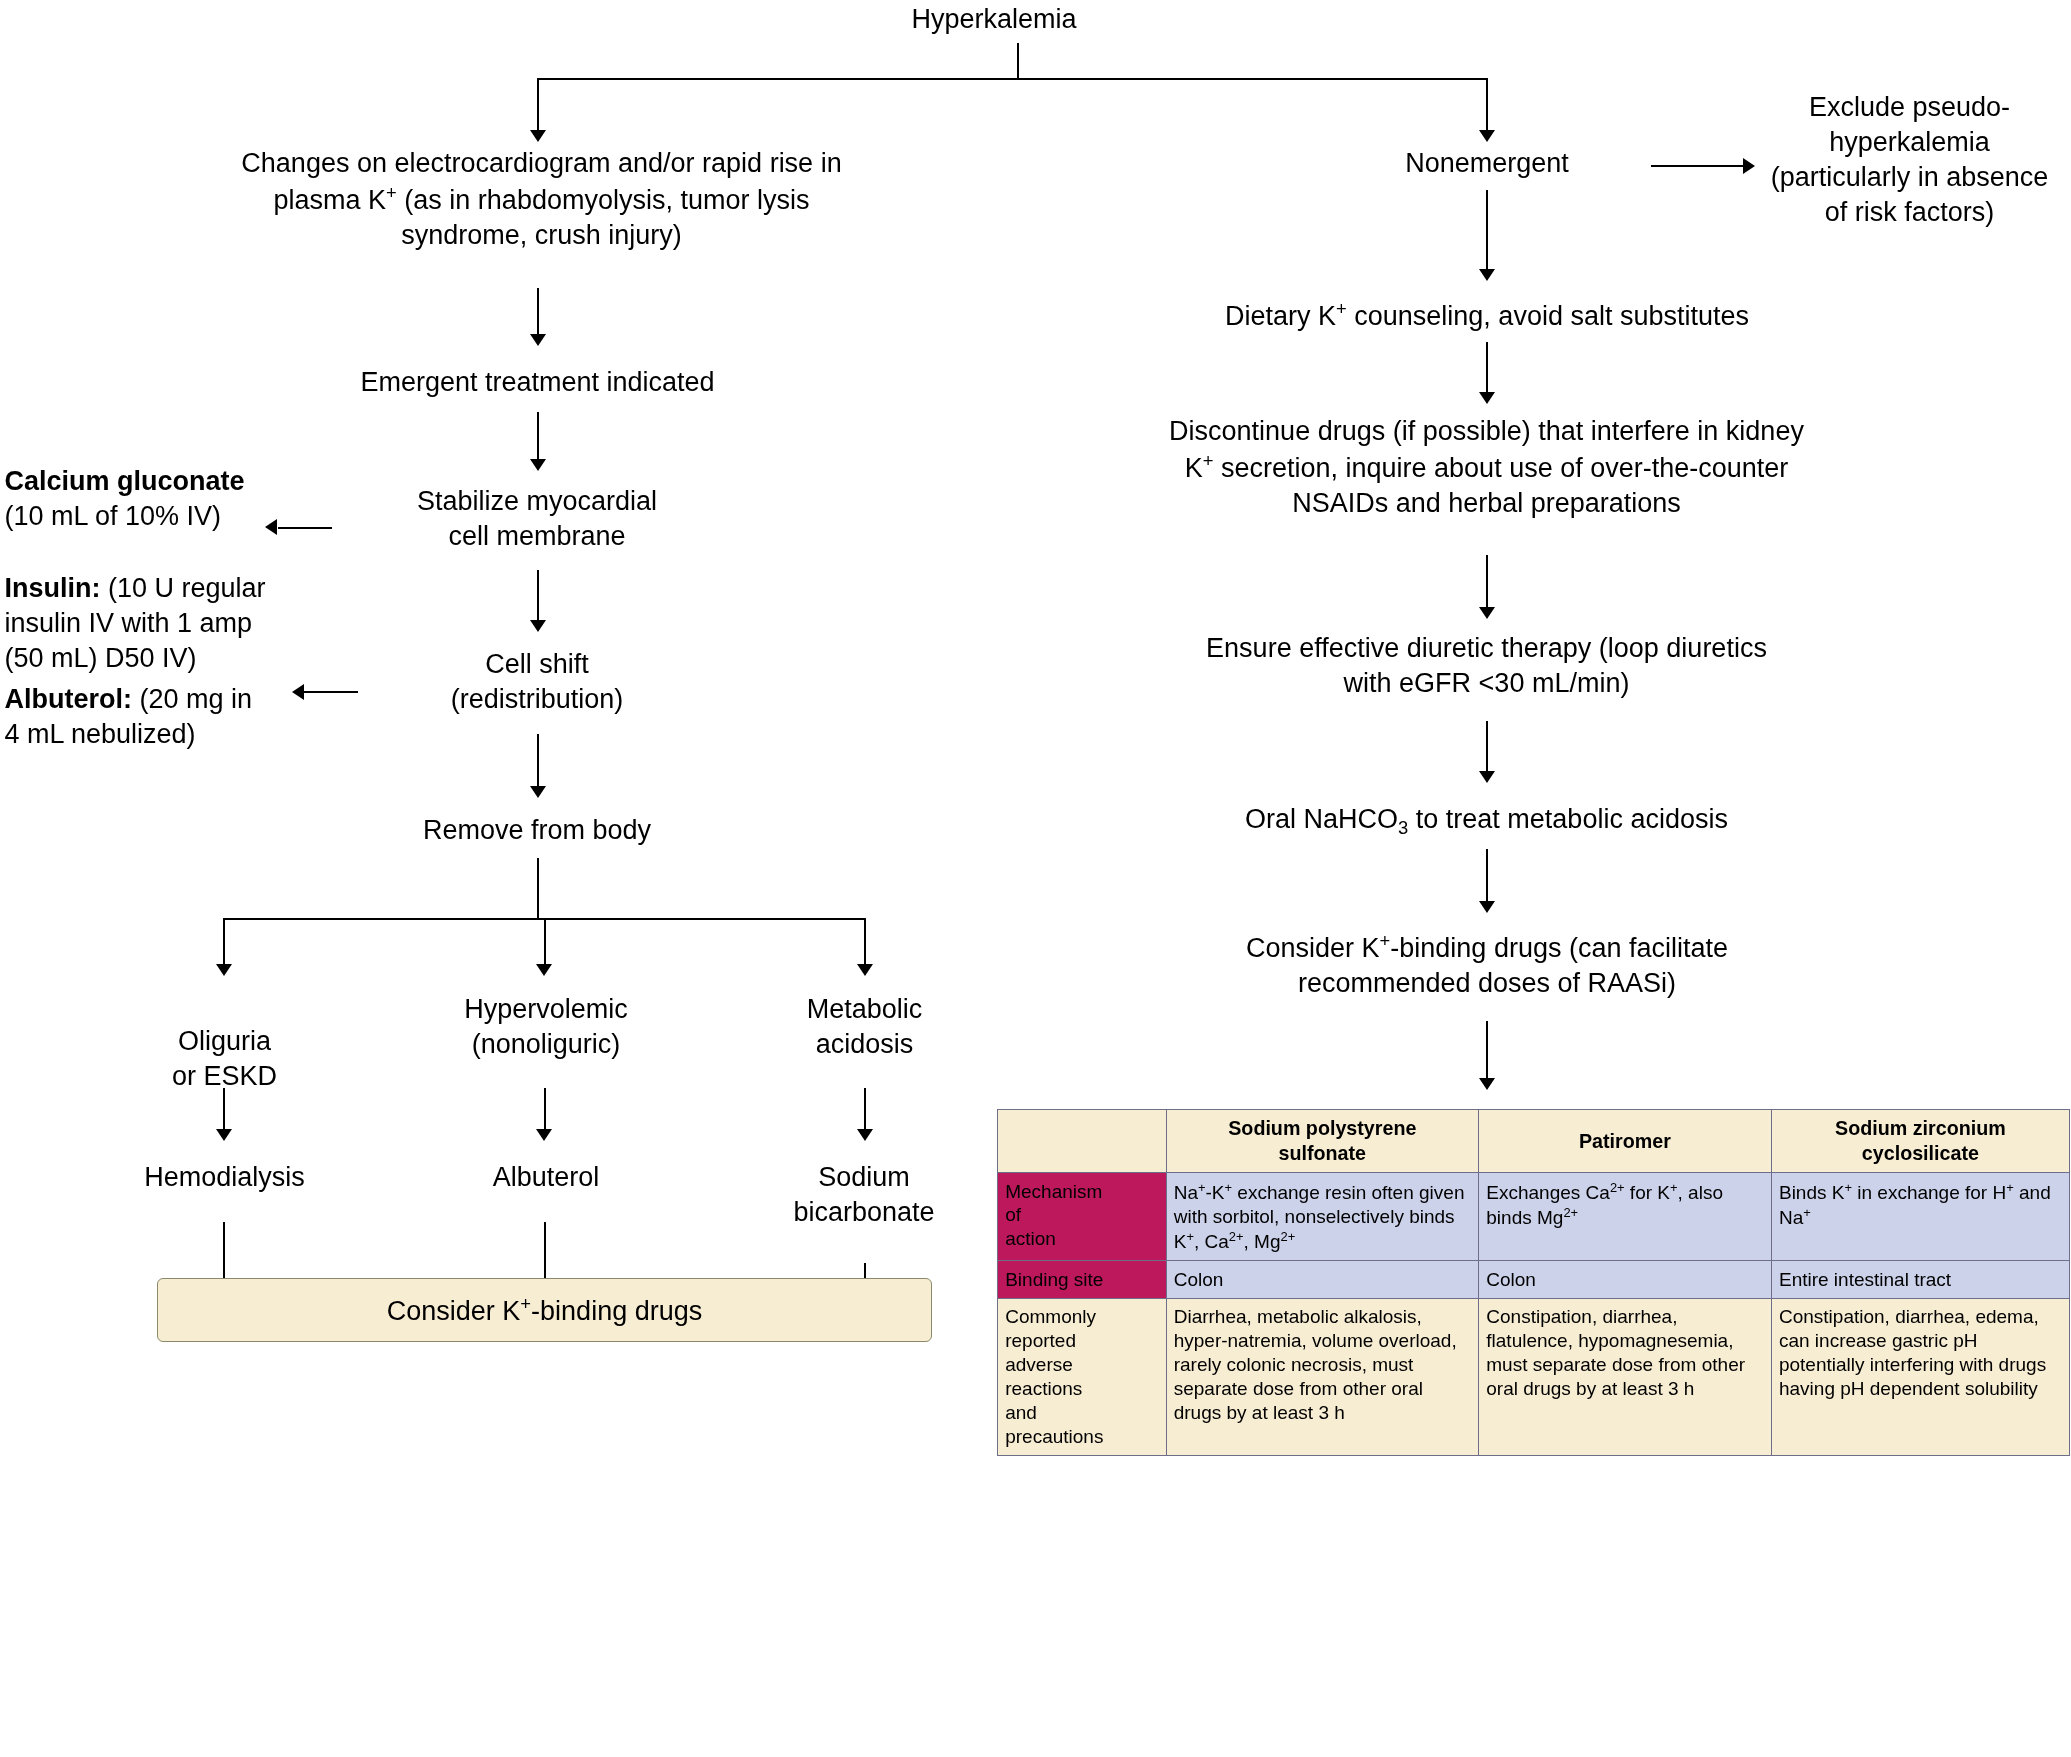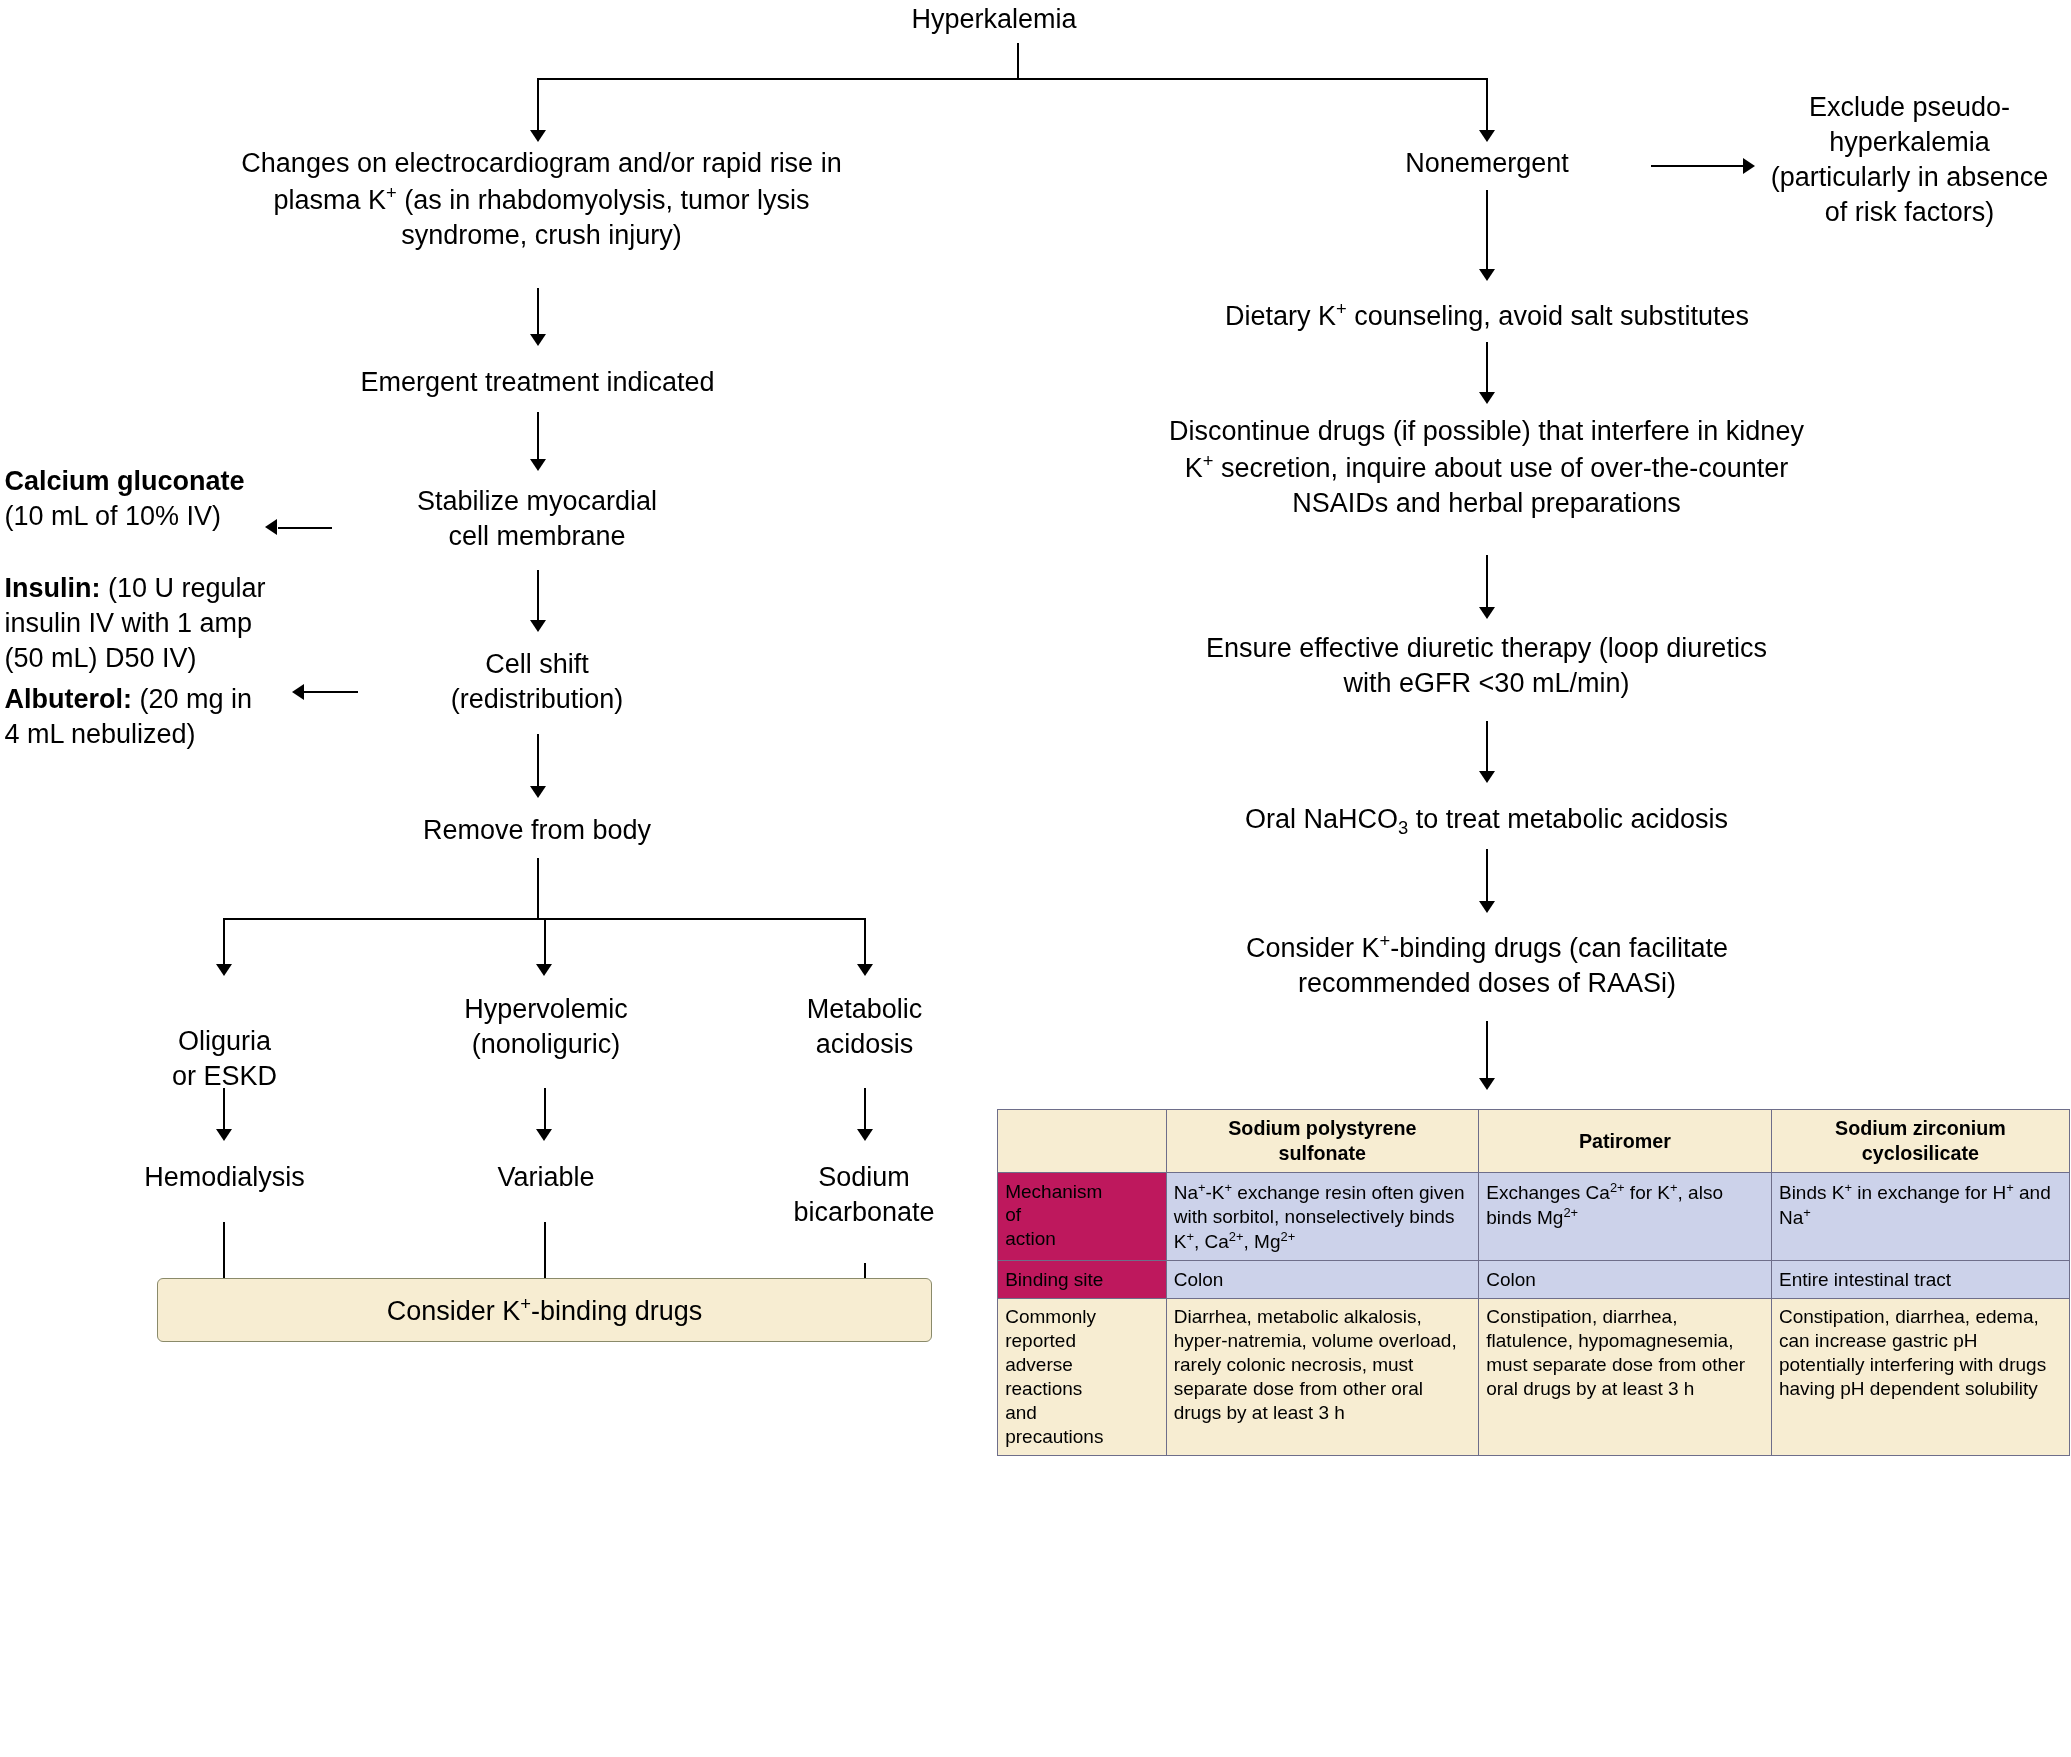--- a/index.html
+++ b/index.html
@@ -185,21 +185,21 @@
 <div class="arrowhead-down" style="left:216px; top:1129px;"></div>
 <div class="arrow-v" style="left:544px; top:1088px; height:45px;"></div>
 <div class="arrowhead-down" style="left:536px; top:1129px;"></div>
 <div class="arrow-v" style="left:864px; top:1088px; height:45px;"></div>
 <div class="arrowhead-down" style="left:857px; top:1129px;"></div>
 
 <div class="node" style="left:99px; top:1160px; width:251px;">
   <span>Hemodialysis</span>
 </div>
 <div class="node" style="left:416px; top:1160px; width:260px;">
-  <span>Variable</span>
+  <span>Albuterol</span>
 </div>
 <div class="node" style="left:752px; top:1160px; width:224px;">
   Sodium<br>bicarbonate
 </div>
 
 <div class="arrow-v" style="left:223px; top:1222px; height:85px;"></div>
 <div class="arrowhead-down" style="left:216px; top:1304px;"></div>
 <div class="arrow-v" style="left:544px; top:1222px; height:85px;"></div>
 <div class="arrowhead-down" style="left:536px; top:1304px;"></div>
 <div class="arrow-v" style="left:864px; top:1263px; height:45px;"></div>

